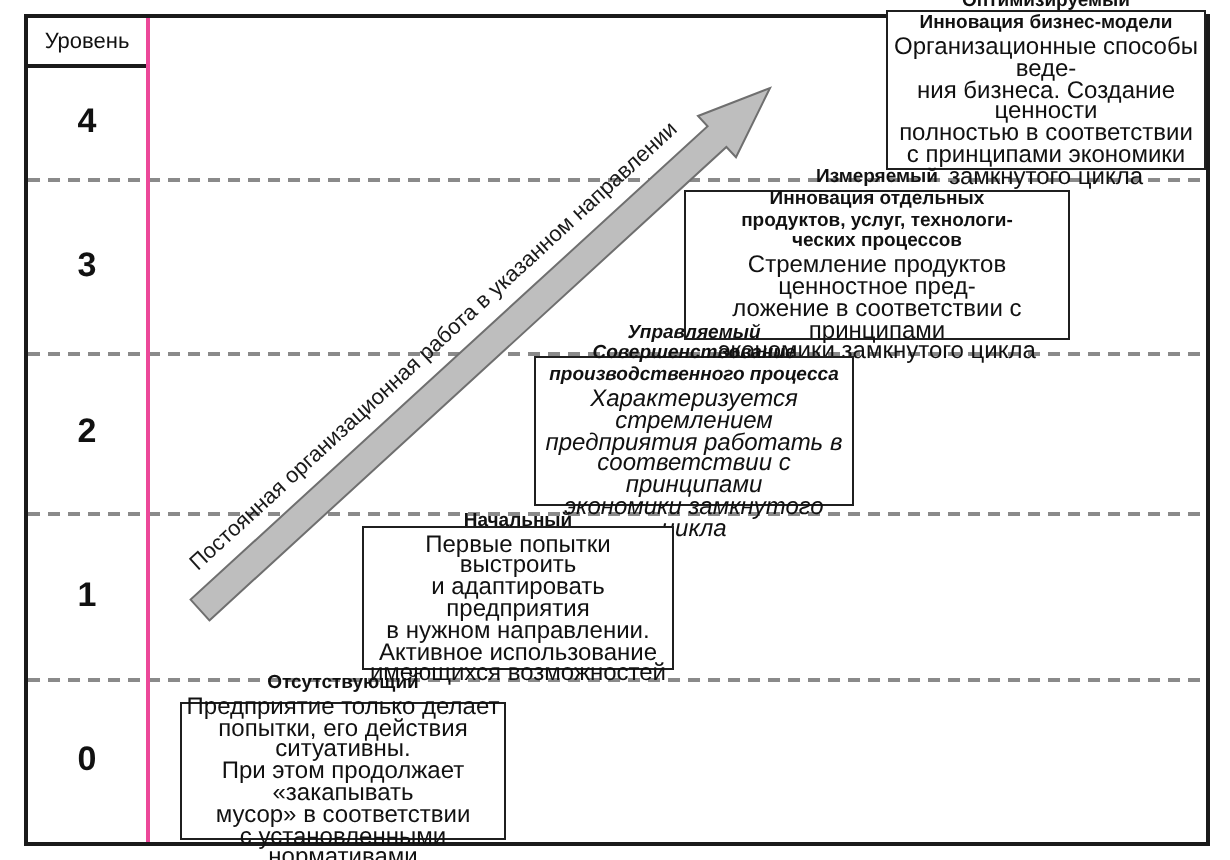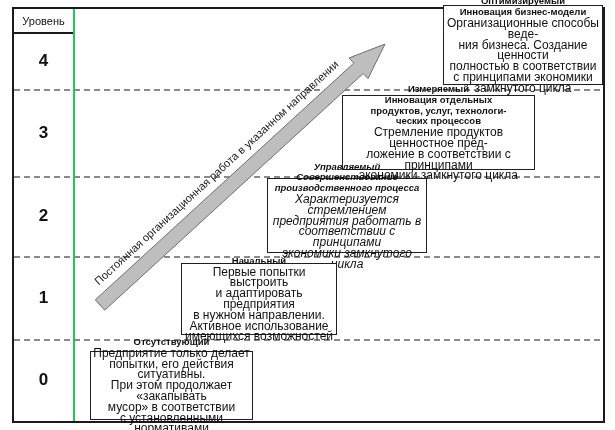--- a/index.html
+++ b/index.html
@@ -23,21 +23,21 @@
     position: absolute;
     left: 0; right: 0;
     height: 2px;
     background: repeating-linear-gradient(90deg, #8a8a8a 0 6px, transparent 6px 10px);
     z-index: 1;
   }
   .level-col {
     position: absolute;
     left: 0; top: 0; bottom: 0;
     width: 59px;
-    border-right: 2px solid #22c55e;
+    border-right: 2px solid #ec4899;
     z-index: 2;
     background: transparent;
   }
   .level-col-header {
     position: absolute;
     left: 0; top: 0;
     width: 100%; height: 23px;
     border-bottom: 2px solid #1a1a1a;
     display: flex; align-items: center; justify-content: center;
     font-size: 11px;

